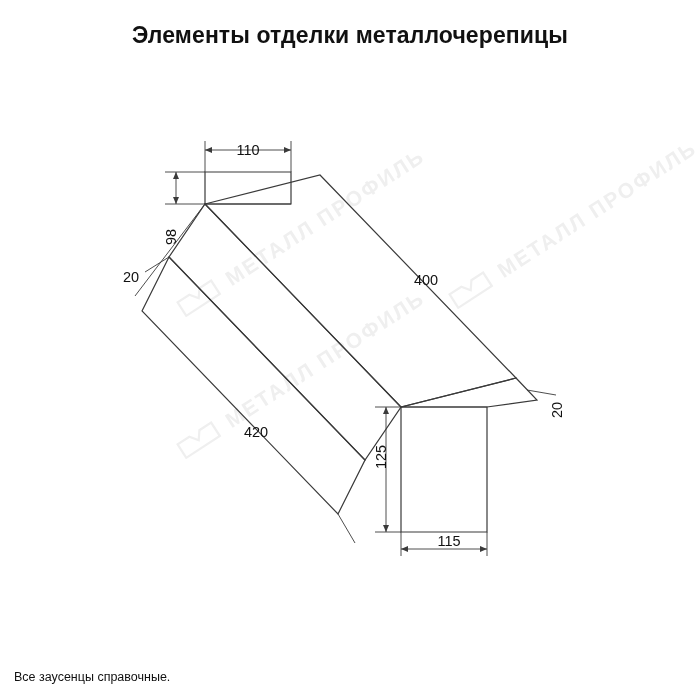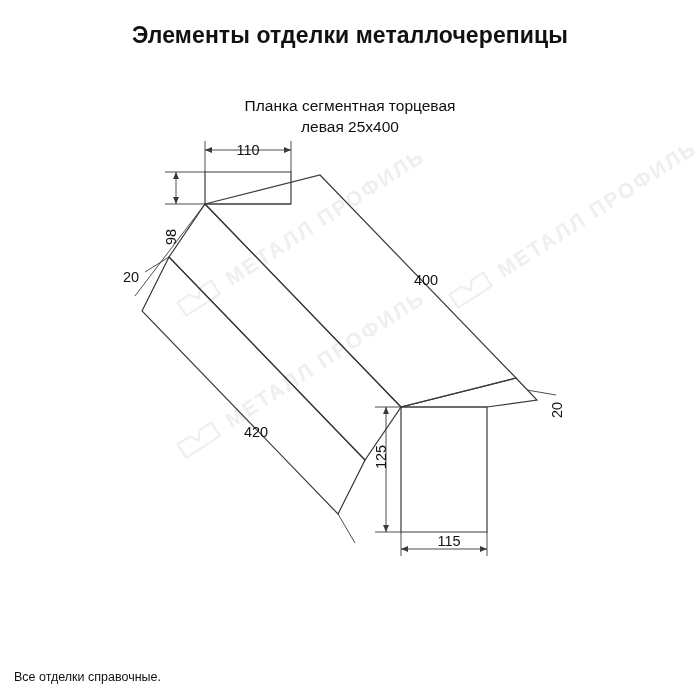--- a/index.html
+++ b/index.html
@@ -81,24 +81,20 @@
     fill: #111111;
   }
 </style>
 </head>
 <body>
 
 <div id="stage">
 
   <div class="page-title">Элементы отделки металлочерепицы</div>
 
-  <div class="subtitle">
-    <span>Планка сегментная торцевая</span>
-    <span class="line2">левая 25х400</span>
-  </div>
 
   <svg class="drawing" viewBox="0 0 700 700">
 
     <g>
       <g transform="translate(268,258) rotate(-33)">
         <path class="wm-shape" d="M -100 4 L -100 -12 L -86 -12 L -80 -4 L -74 -12 L -60 -12 L -60 4 Z"></path>
         <text class="wm-text" x="-46" y="4">МЕТАЛЛ ПРОФИЛЬ</text>
       </g>
       <g transform="translate(268,400) rotate(-33)">
         <path class="wm-shape" d="M -100 4 L -100 -12 L -86 -12 L -80 -4 L -74 -12 L -60 -12 L -60 4 Z"></path>
@@ -179,16 +175,16 @@
       <text class="dim-label" x="256" y="437" text-anchor="middle">420</text>
 
       <text class="dim-label" x="386" y="457" text-anchor="middle" transform="rotate(-90 386 457)">125</text>
 
       <text class="dim-label" x="449" y="546" text-anchor="middle">115</text>
     </g>
 
   </svg>
 
   <div class="footnote">
-    <div>Все отделки справочные.</div>
+    <div>Все заусенцы справочные.</div>
   </div>
 
 </div>
 
 </body></html>

